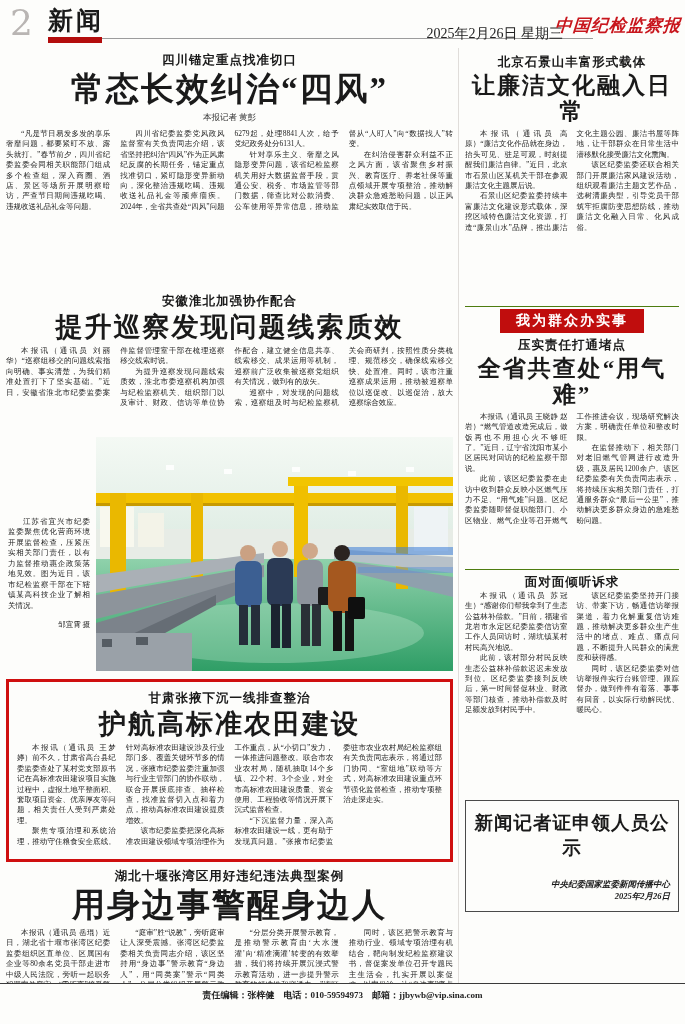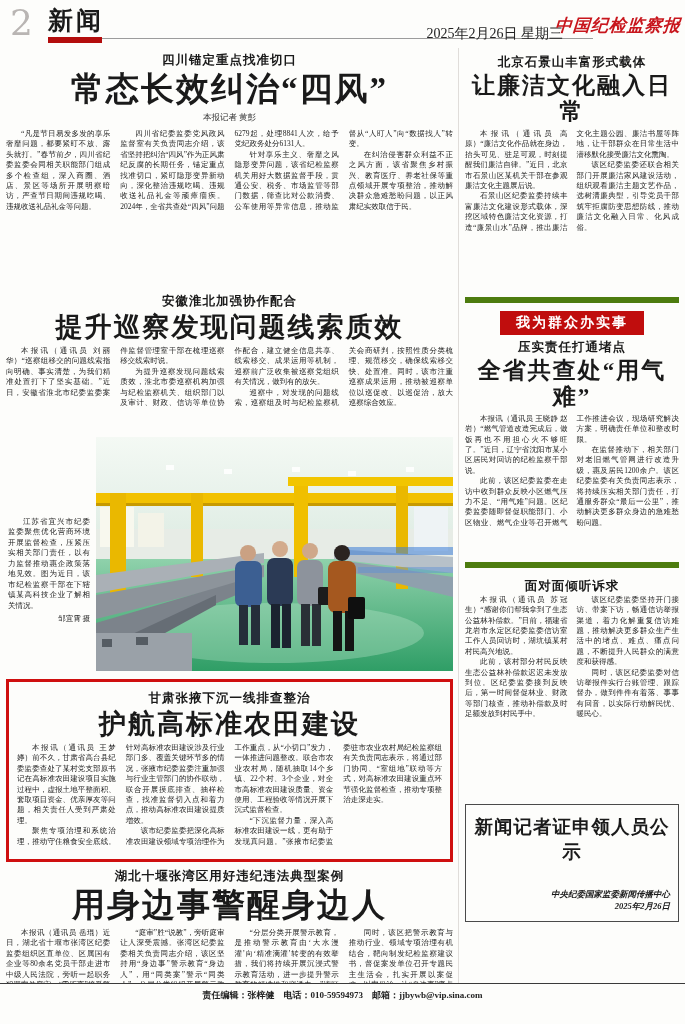--- a/index.html
+++ b/index.html
@@ -30,31 +30,31 @@
   .byline { text-align:center; font-size:8.5px; color:#333; margin:3px 0 5px; }
   .body4 { column-count:4; column-gap:10px; font-size:7.5px; line-height:10.4px; text-align:justify; overflow:hidden; color:#222; }
   .body2 { column-count:2; column-gap:9px; font-size:7.5px; line-height:10.4px; text-align:justify; overflow:hidden; color:#222; }
   .body4 p, .body2 p, .cap p { text-indent:2em; }
   
   .h-a { height:158px; } .h-b { height:84px; } .h-c { height:110px; } .h-d { height:92px; }
   .h-e { height:168px; } .h-f { height:148px; } .h-g { height:198px; }
   
   .photo-row { display:flex; margin-top:7px; }
   .cap { width:90px; padding:80px 6px 0 2px; font-size:7.5px; line-height:10.5px; text-align:justify; color:#222; }
-  .cap-credit { text-align:right; margin-top:3px; text-indent:0; }
+  .cap-credit { text-align:right; margin-top:9px; text-indent:0; }
   .photo { width:357px; height:234px; }
   .photo svg { display:block; }
   
   .redbox { border:3px solid #cf0f0f; margin-top:8px; padding:4px 8px 6px; }
   
   .banner-wrap { text-align:center; margin:2px 0 4px; }
   .banner { display:inline-block; background:#c00d0d; color:#fff; font-size:14px; font-weight:900; letter-spacing:2px; padding:3px 16px; }
-  .sep-top { border-top:6px solid #4d7c0f; padding-top:6px; }
+  .sep-top { border-top:1px solid #4d7c0f; margin-top:9px; }
   .notice { border:1px solid #4a4a4a; margin-top:11px; padding:9px 8px 8px; }
-  .notice-title { text-align:center; font-size:18.5px; font-weight:900; letter-spacing:1px; margin-bottom:25px; }
+  .notice-title { text-align:center; font-size:18.5px; font-weight:900; letter-spacing:1px; margin-bottom:19px; }
   .notice-body { font-size:8px; line-height:11.5px; font-style:italic; text-align:justify; color:#222; }
   .notice-body p { text-indent:2em; }
   .notice-sign { text-align:right; font-size:8.5px; font-weight:bold; font-style:italic; margin-top:5px; }
   .notice-date { text-align:right; font-size:8.5px; font-weight:bold; font-style:italic; }
   
   .footer { position:absolute; left:0; right:0; bottom:0; border-top:1.5px solid #3a3a3a; background:#fdfdfb; }
   .footer-text { text-align:center; font-size:9px; font-weight:bold; padding:5px 0 22px; color:#222; }
   .mt6 { margin-top:6px; }
 </style>
 </head>

